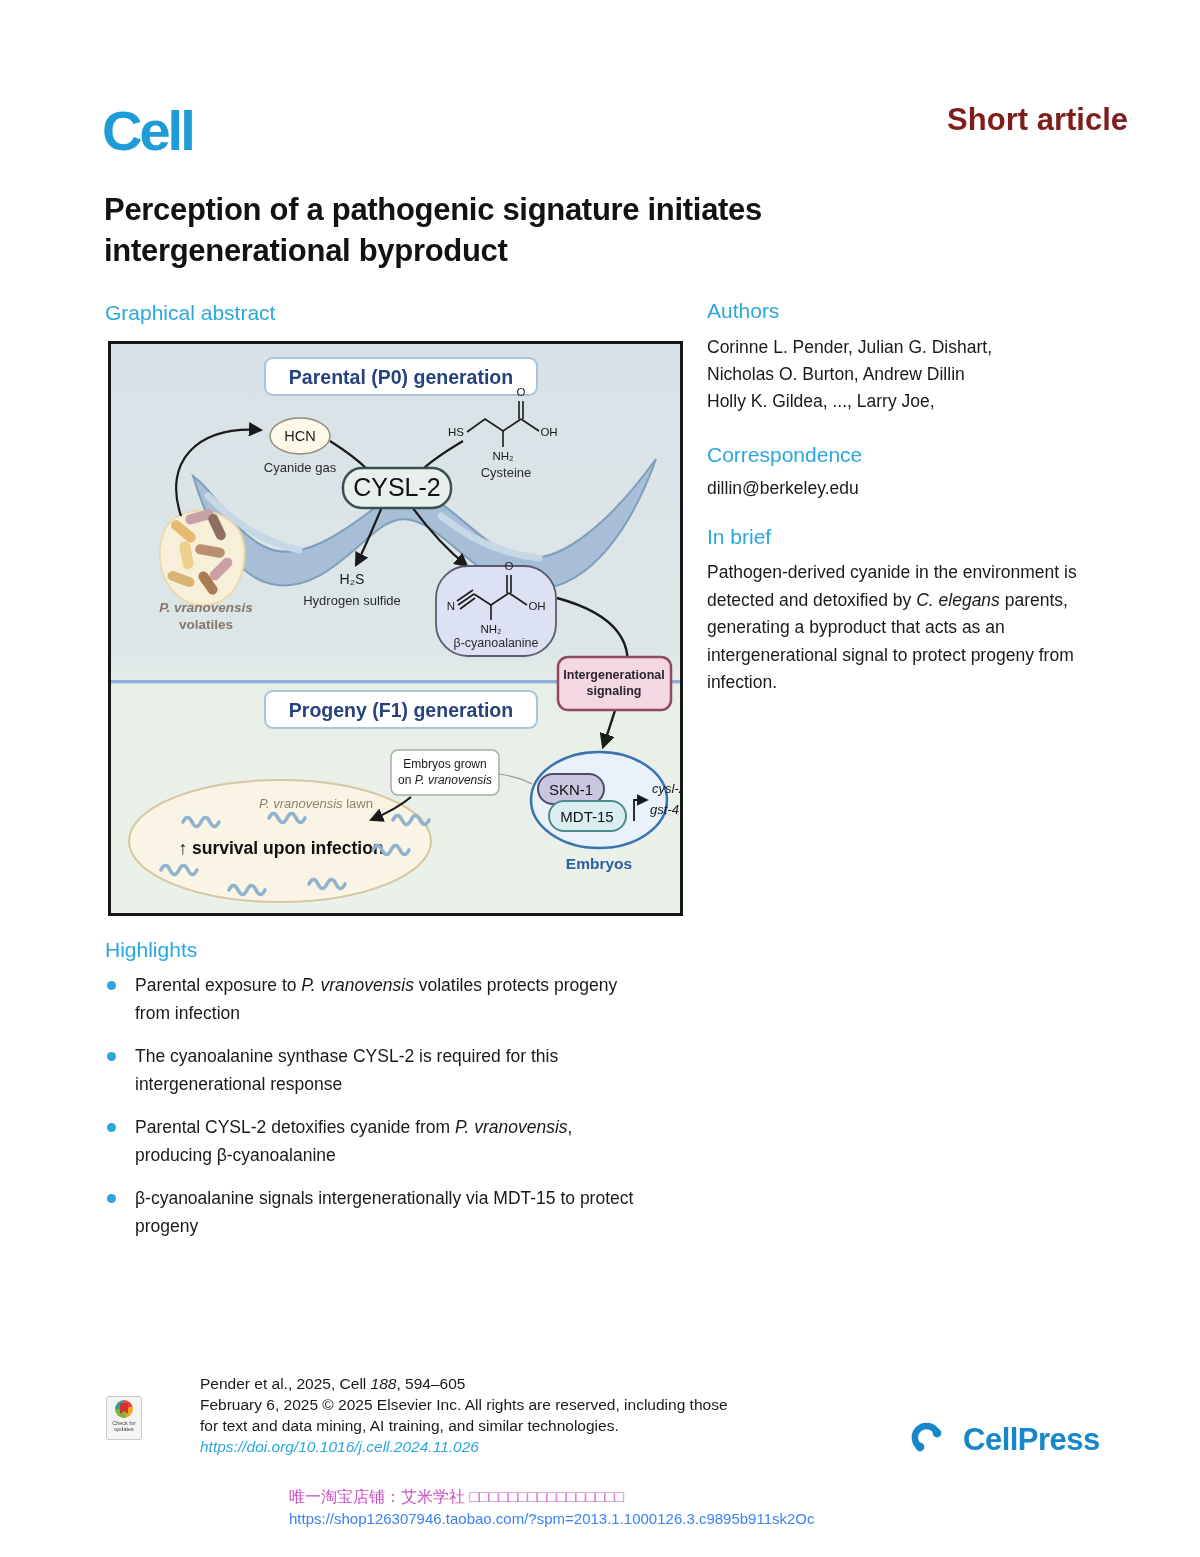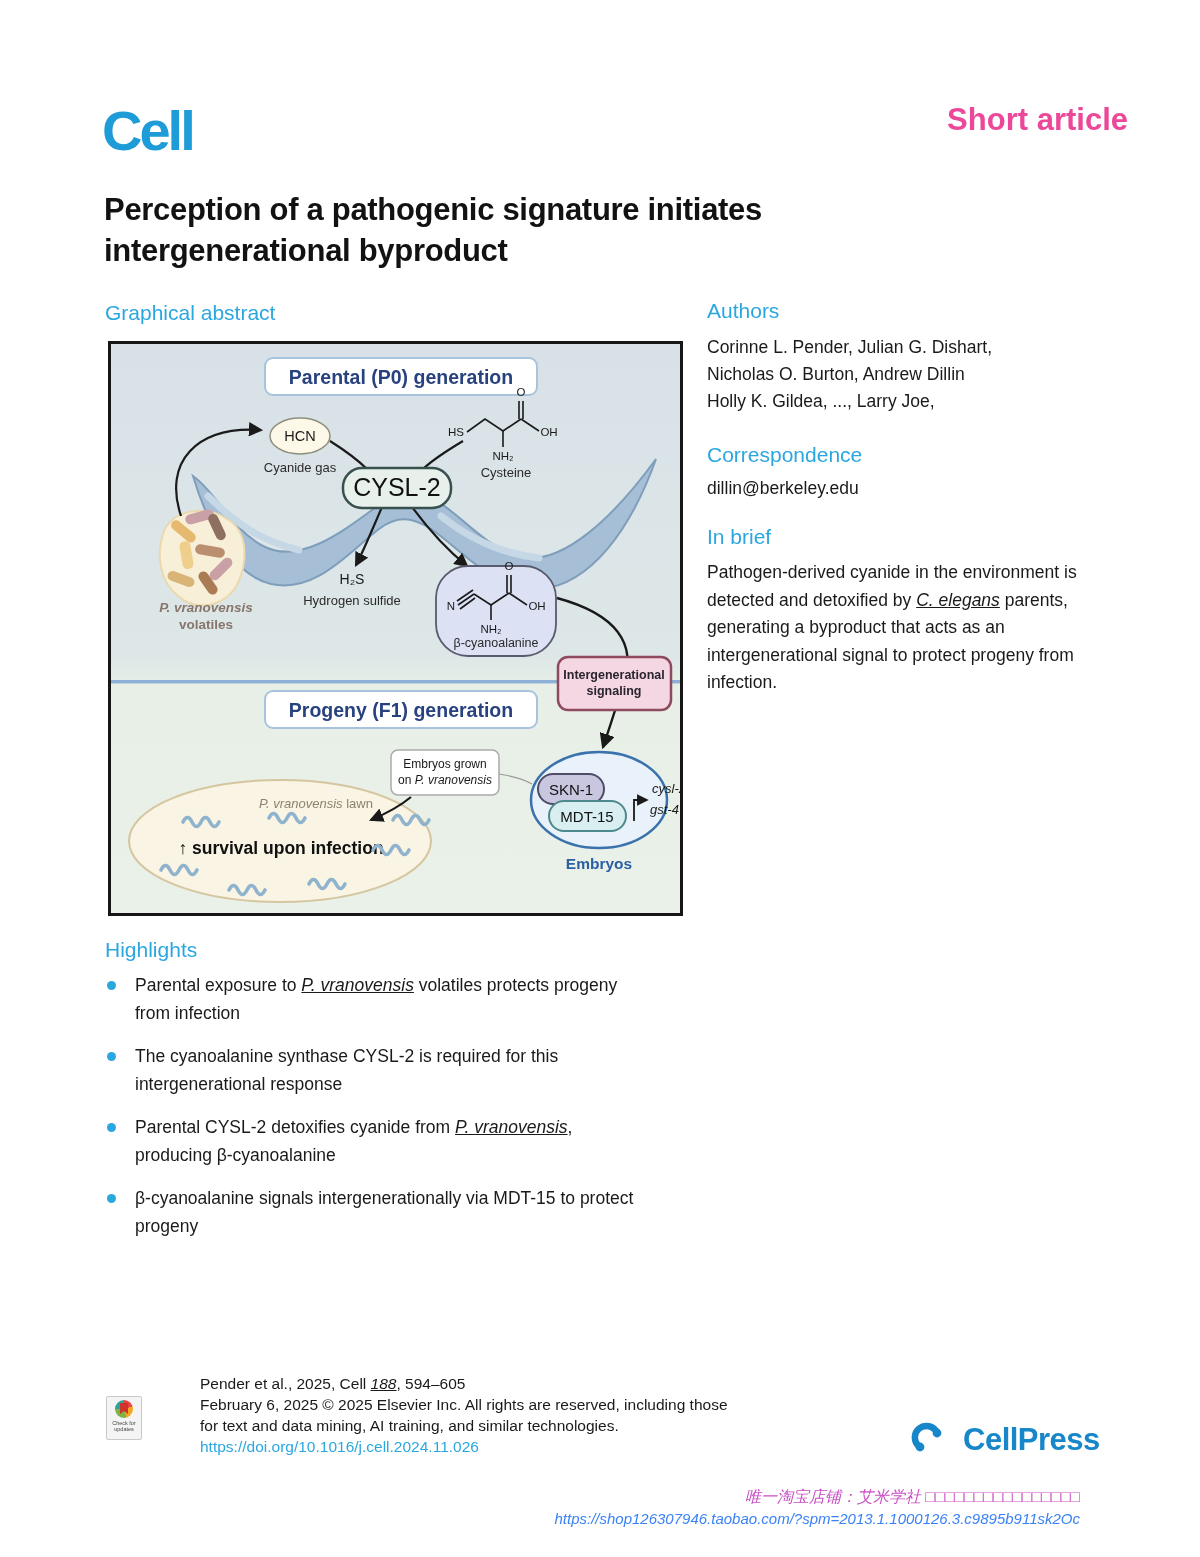--- a/index.html
+++ b/index.html
@@ -5,51 +5,51 @@
   html,body{margin:0;padding:0;background:#888;}
   .page{
     position:relative;width:1200px;height:1557px;margin:0 auto;
     background:#ffffff;overflow:hidden;
     font-family:"Liberation Sans","DejaVu Sans",sans-serif;
     color:#1a1a1a;
     padding-left:48px;
   }
   .abs{position:absolute;}
   .journal-logo{left:102px;top:98px;font-size:56px;font-weight:bold;color:#1E9CD7;letter-spacing:-3px;}
-  .article-type{top:102px;right:120px;font-size:31px;font-weight:bold;color:#ec4899;}
+  .article-type{top:102px;right:120px;font-size:31px;font-weight:bold;color:#7f1d1d;}
   .paper-title{left:104px;top:190px;width:880px;font-size:31px;line-height:1.32;font-weight:bold;color:#121212;letter-spacing:-0.3px;}
   .h-blue{font-size:21px;color:#2BA7E0;font-weight:400;}
   .ga-head{left:105px;top:301px;}
   .panel{
     left:108px;top:341px;width:569px;height:569px;
     border:3px solid #161616;
     background:linear-gradient(180deg,#D8E1E7 0%,#DEE7E7 55%,#E7EFE7 60%,#EAF1E8 100%);
   }
   .rcol-head-authors{left:707px;top:299px;}
   .authors-text{left:707px;top:334px;font-size:17.5px;line-height:27px;color:#1a1a1a;}
   .rcol-head-corr{left:707px;top:443px;}
   .corr-email{left:707px;top:478px;font-size:17.5px;}
   .rcol-head-brief{left:707px;top:525px;}
   .brief-text{left:707px;top:559px;width:378px;font-size:17.5px;line-height:27.5px;}
   .hl-head{left:105px;top:938px;}
   .hl-list{left:105px;top:972px;width:560px;display:flex;flex-direction:column;gap:16px;}
   .hl-item{position:relative;padding-left:30px;width:505px;font-size:17.5px;line-height:27.5px;}
   .hl-dot{position:absolute;left:2px;top:9px;width:9px;height:9px;border-radius:50%;background:#2BA7E0;}
-  .it{font-style:italic;text-decoration:underline;}
+  .it{font-style:italic;}
   .citation{left:200px;top:1373px;font-size:15.5px;line-height:21px;}
-  .doi-link{color:#2BA7E0;text-decoration:none;}
+  .doi-link{color:#2BA7E0;text-decoration:none;font-style:italic;}
   .check-badge{left:106px;top:1396px;width:36px;height:44px;background:#f4f4f4;border:1px solid #c9c9c9;border-radius:2px;
     display:flex;flex-direction:column;align-items:center;justify-content:flex-start;padding-top:3px;box-sizing:border-box;}
   .check-circle{width:18px;height:18px;border-radius:50%;
     background:conic-gradient(#e8433f 0 20%,#f5a623 20% 45%,#7cb342 45% 75%,#26a69a 75% 100%);position:relative;}
   .check-mark{position:absolute;left:5px;top:3px;width:8px;height:11px;background:#d0332e;clip-path:polygon(0 0,100% 0,100% 100%,50% 72%,0 100%);}
   .check-label{font-size:5.5px;line-height:1.15;color:#444;text-align:center;margin-top:2px;}
   .cellpress{left:910px;top:1422px;display:flex;align-items:center;gap:17px;}
   .cellpress-text{font-size:31px;font-weight:bold;color:#1787C9;letter-spacing:-0.5px;}
-  .footer{left:300px;top:1485px;width:780px;text-align:right;color:#C94FC3;font-style:italic;}
+  .footer{left:289px;top:1485px;width:780px;text-align:left;color:#C94FC3;}
   .footer-line1{font-size:16px;line-height:23px;}
   .footer-line2{font-size:15px;line-height:21px;}
   .footer a{color:#3b82f6;text-decoration:none;}
   svg text{font-family:"Liberation Sans","DejaVu Sans",sans-serif;}
 </style>
 </head>
 <body>
 
 <div class="page">
 

